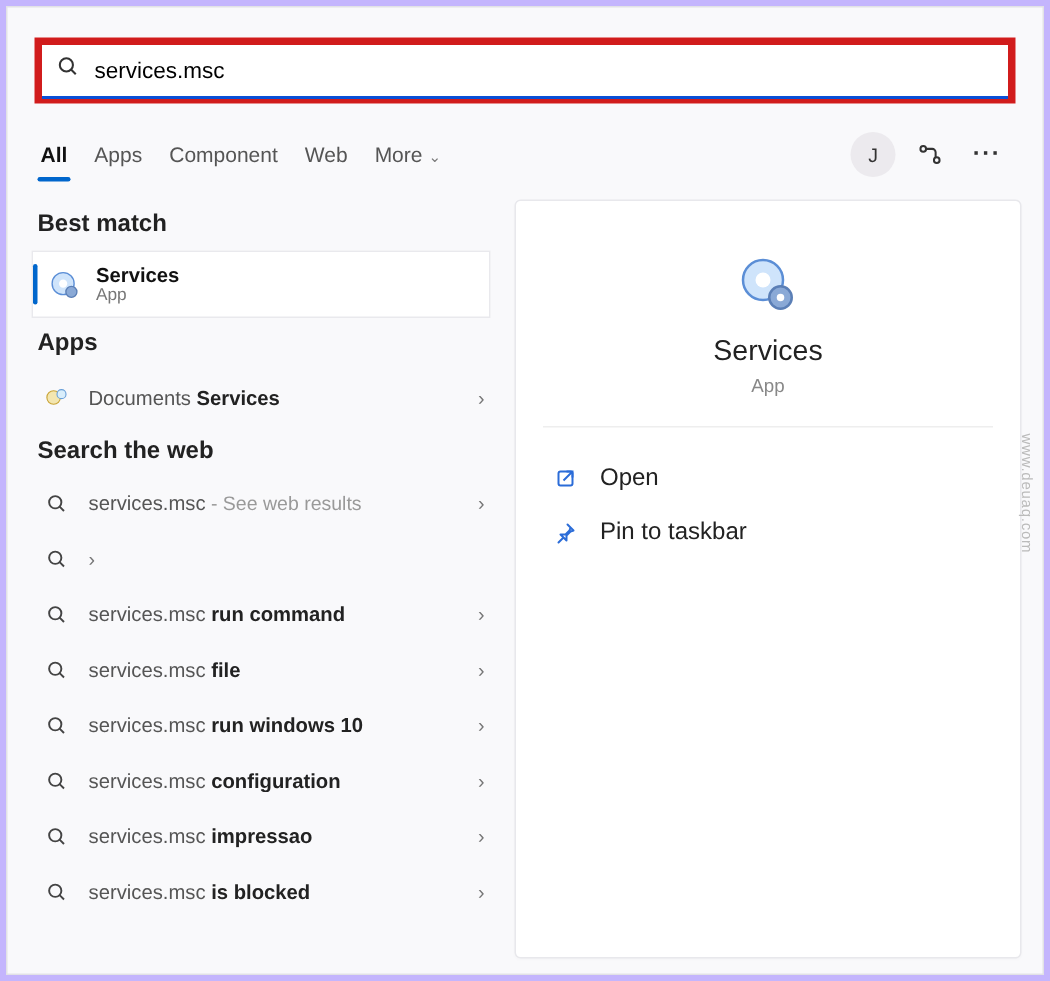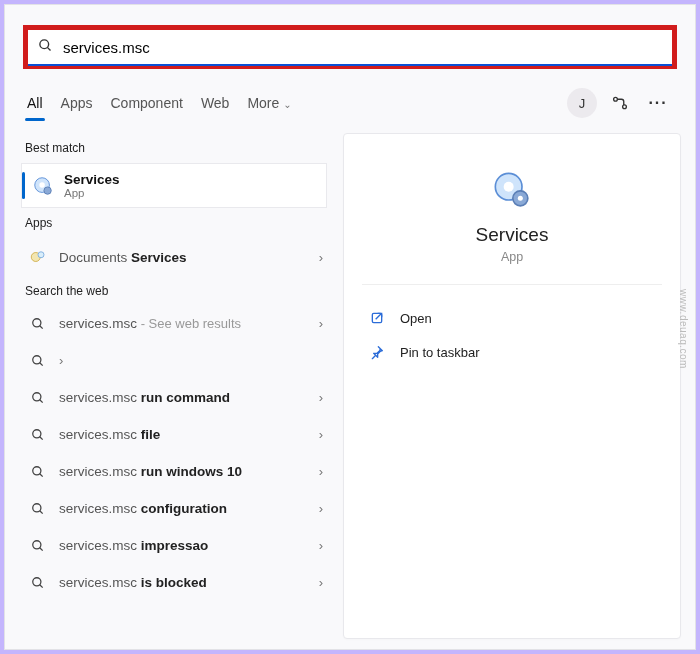--- a/index.html
+++ b/index.html
@@ -7,53 +7,53 @@
   .root { width: 700px; height: 654px; background: #c4b5fd; position: relative; padding: 4px; }
   .panel { background: #f9f9fb; width: 100%; height: 100%; border: 1px solid #e2e2e6; position: relative; }
 
   .search-wrap { position: absolute; left: 18px; right: 18px; top: 20px; height: 44px; border: 5px solid #d11c1c; background: #fff; display: flex; align-items: center; padding: 0 10px; }
   .search-wrap .sicon { margin-right: 8px; }
   .search-wrap input { flex: 1; border: 0; outline: 0; font-size: 15px; background: transparent; }
   .blue-line { position: absolute; left: 23px; right: 23px; top: 59px; height: 2px; background: #0a4fd6; }
 
   .tabs-row { position: absolute; left: 22px; right: 22px; top: 80px; height: 36px; display: flex; align-items: center; }
   .tab { font-size: 14px; color: #555; margin-right: 18px; padding: 6px 0; cursor: pointer; }
-  .tab.active { color: #111; font-weight: 400; position: relative; }
+  .tab.active { color: #111; font-weight: 700; position: relative; }
   .tab.active::after { content: ""; position: absolute; left: -2px; right: -2px; bottom: -4px; height: 3px; background: #0066cc; border-radius: 2px;}
   .tab .chev { margin-left: 4px; font-size: 10px; color: #777; }
   .spacer { flex: 1; }
   .circbtn { width: 30px; height: 30px; border-radius: 50%; background: #eceaee; display: flex; align-items: center; justify-content: center; font-size: 13px; color: #333; margin-left: 8px; cursor: pointer; }
   .topicon { width: 30px; height: 30px; display: flex; align-items: center; justify-content: center; margin-left: 8px; cursor: pointer; color: #333; }
 
   .content { position: absolute; left: 14px; right: 14px; top: 128px; bottom: 10px; display: flex; gap: 14px; }
   .left { flex: 0 0 310px; overflow: hidden; }
   .right { flex: 1; background: #fff; border: 1px solid #e8e8ec; border-radius: 4px; padding: 20px 18px 10px 18px; box-shadow: 0 1px 2px rgba(0,0,0,0.02); }
 
-  .section-h { font-size: 12px; font-weight: 400; color: #222; margin: 8px 6px 8px 6px; }
+  .section-h { font-size: 16px; font-weight: 700; color: #222; margin: 8px 6px 8px 6px; }
   .bm-item { display: flex; align-items: center; background: #fff; border: 1px solid #e9e9ed; padding: 8px 10px; position: relative; cursor: pointer; margin: 4px 2px; }
   .bm-item::before { content: ""; position: absolute; left: 0; top: 8px; bottom: 8px; width: 3px; background: #0066cc; border-radius: 2px;}
   .gear { width: 22px; height: 22px; margin-right: 10px; display: flex; align-items: center; justify-content: center;}
   .bm-text .t1 { font-size: 13.5px; font-weight: 600; color: #111; }
   .bm-text .t2 { font-size: 11.5px; color: #777; }
 
   .lrow { display: flex; align-items: center; padding: 10px 6px 10px 8px; margin: 2px 0; cursor: pointer; position: relative; }
   .lrow .licon { width: 22px; display: flex; justify-content: center; margin-right: 10px; color: #444; }
   .lrow .ltext { flex: 1; font-size: 13.5px; color: #222; white-space: nowrap; overflow: hidden; text-overflow: ellipsis;}
   .lrow .hint { color: #999; font-size: 13px; }
   .lrow .chevr { color: #777; font-size: 13px; }
   .lrow b { font-weight: 600; }
   .norm { font-weight: 400; color: #555;}
 
   .preview-top { text-align: center; padding: 10px 0 20px 0; border-bottom: 1px solid #eee; }
   .preview-top .big-gear { margin: 6px auto 14px auto; width: 40px; height: 40px; }
   .preview-top .ptitle { font-size: 19px; color: #222; margin-bottom: 4px; }
   .preview-top .psub { font-size: 12.5px; color: #888; }
 
   .actions { padding-top: 16px; }
-  .arow { display: flex; align-items: center; padding: 9px 4px; cursor: pointer; font-size: 13px; color: #222; }
+  .arow { display: flex; align-items: center; padding: 9px 4px; cursor: pointer; font-size: 16px; color: #222; }
   .arow .aicon { width: 22px; margin-right: 12px; display: flex; justify-content: center; align-items: center;}
   .arow svg { display:block; }
 
   .watermark { position: absolute; right: 6px; bottom: 280px; transform: rotate(0deg); font-size: 10px; color: #bbb; writing-mode: vertical-rl; letter-spacing: 0.5px;}
 </style>
 </head>
 <body>
 
 <div class="root">
   <div class="panel">

